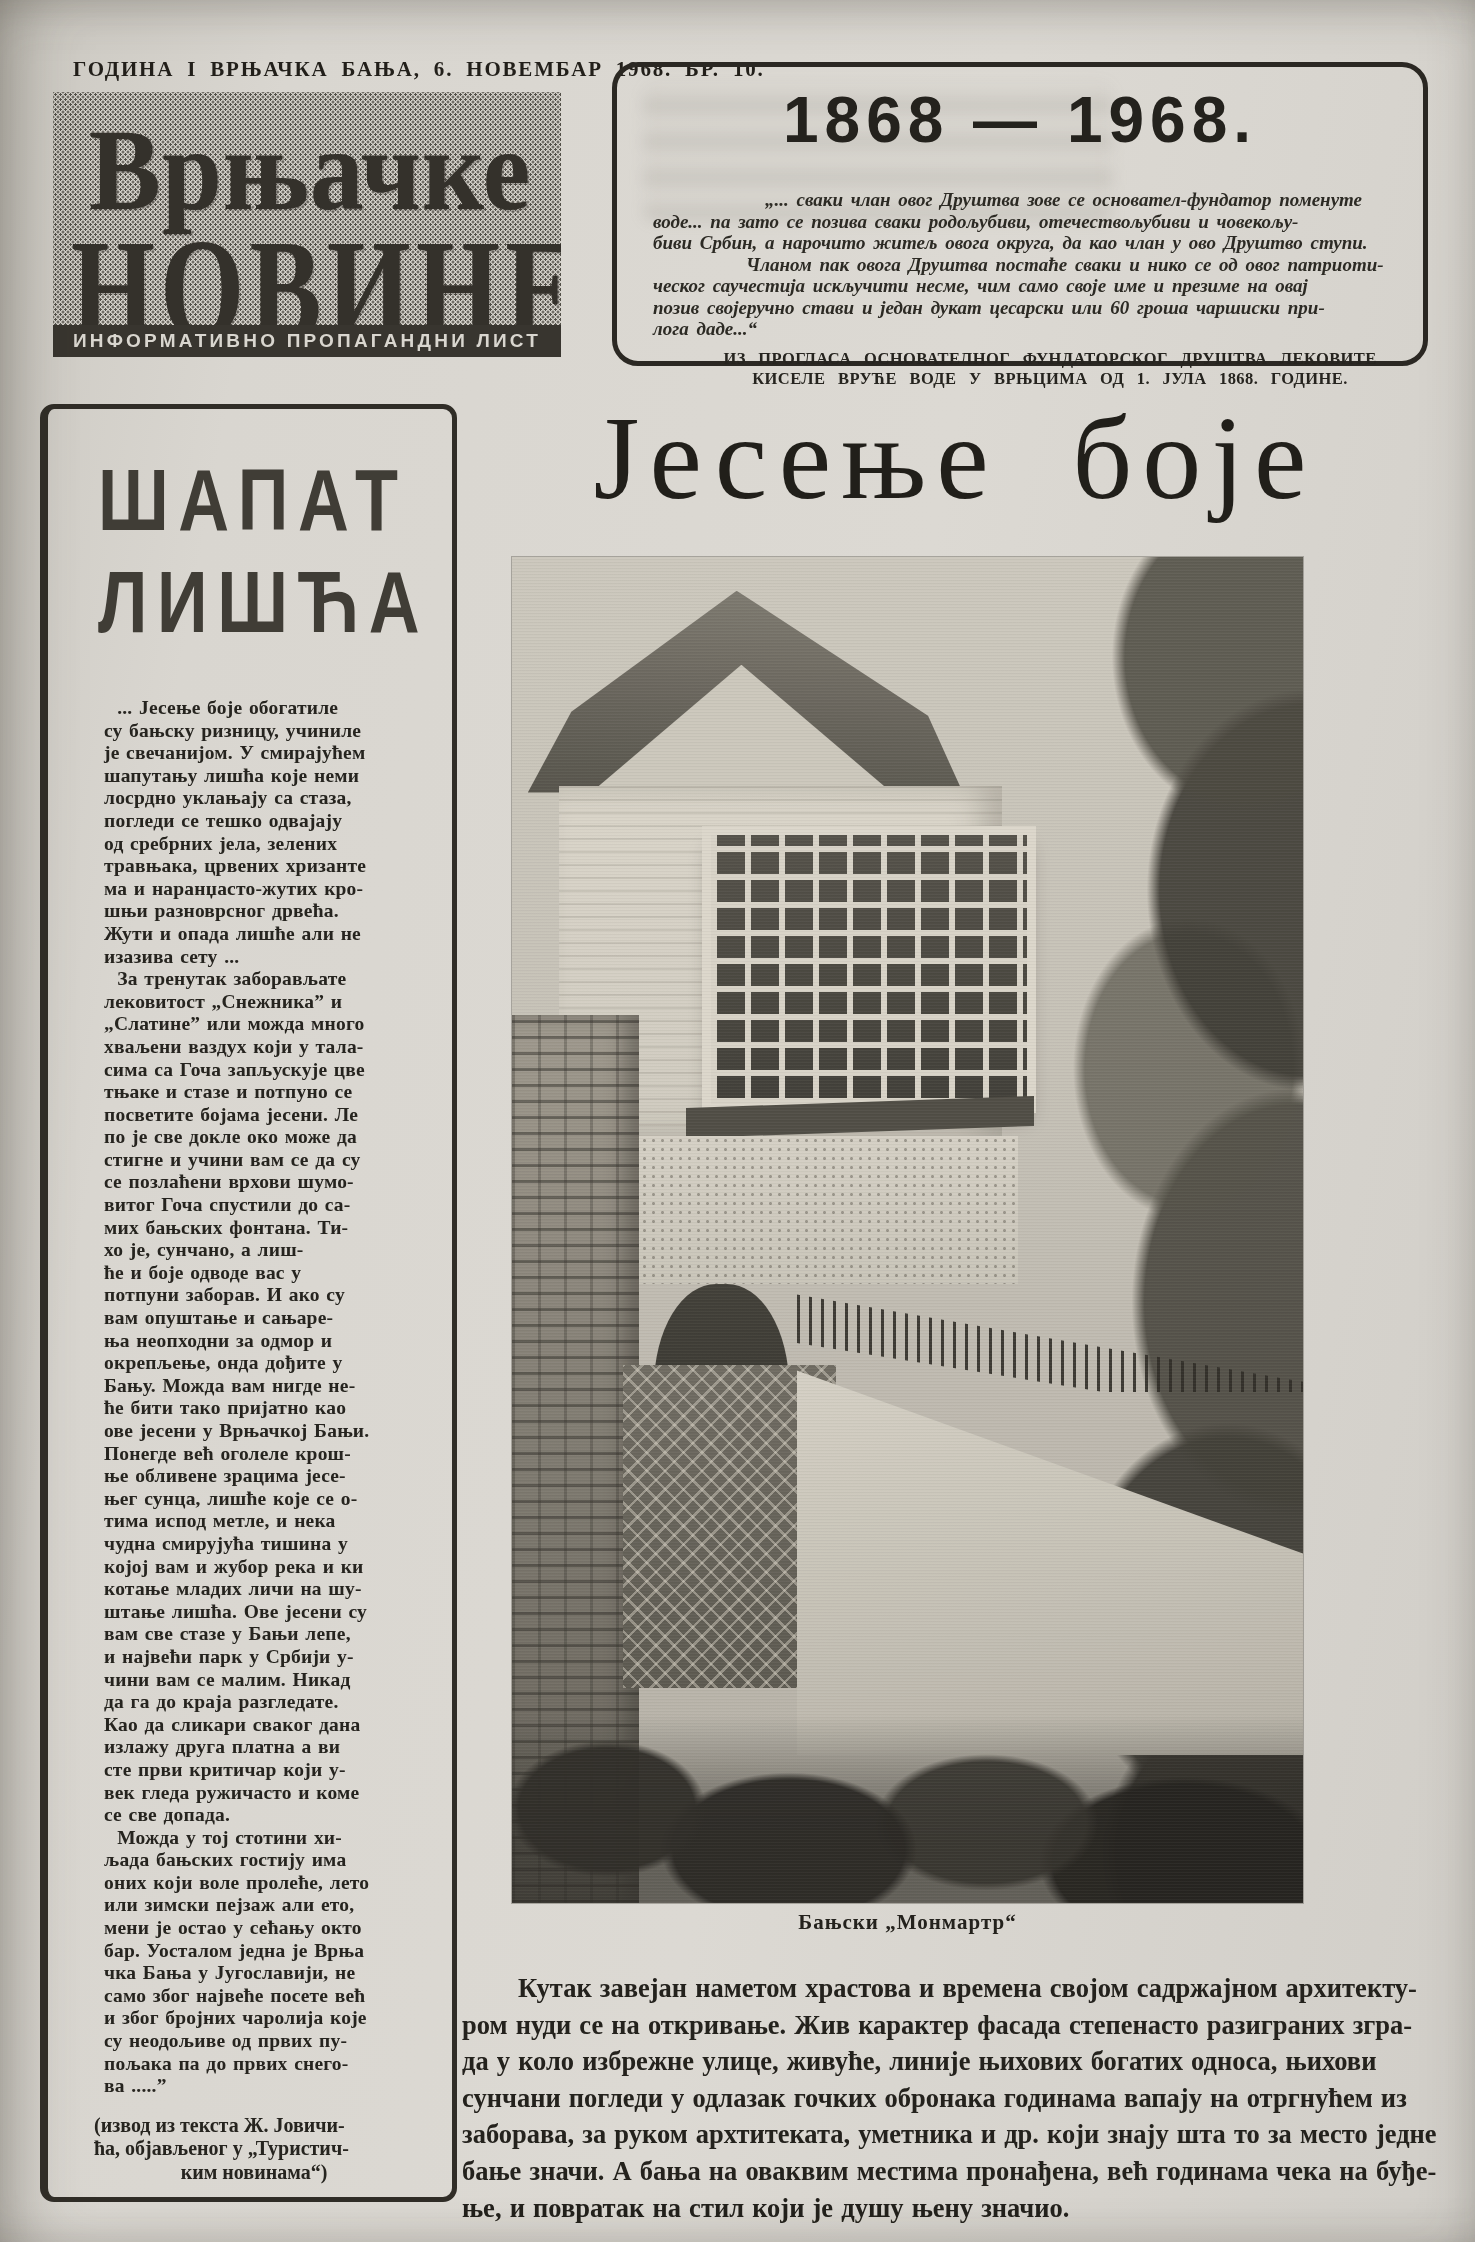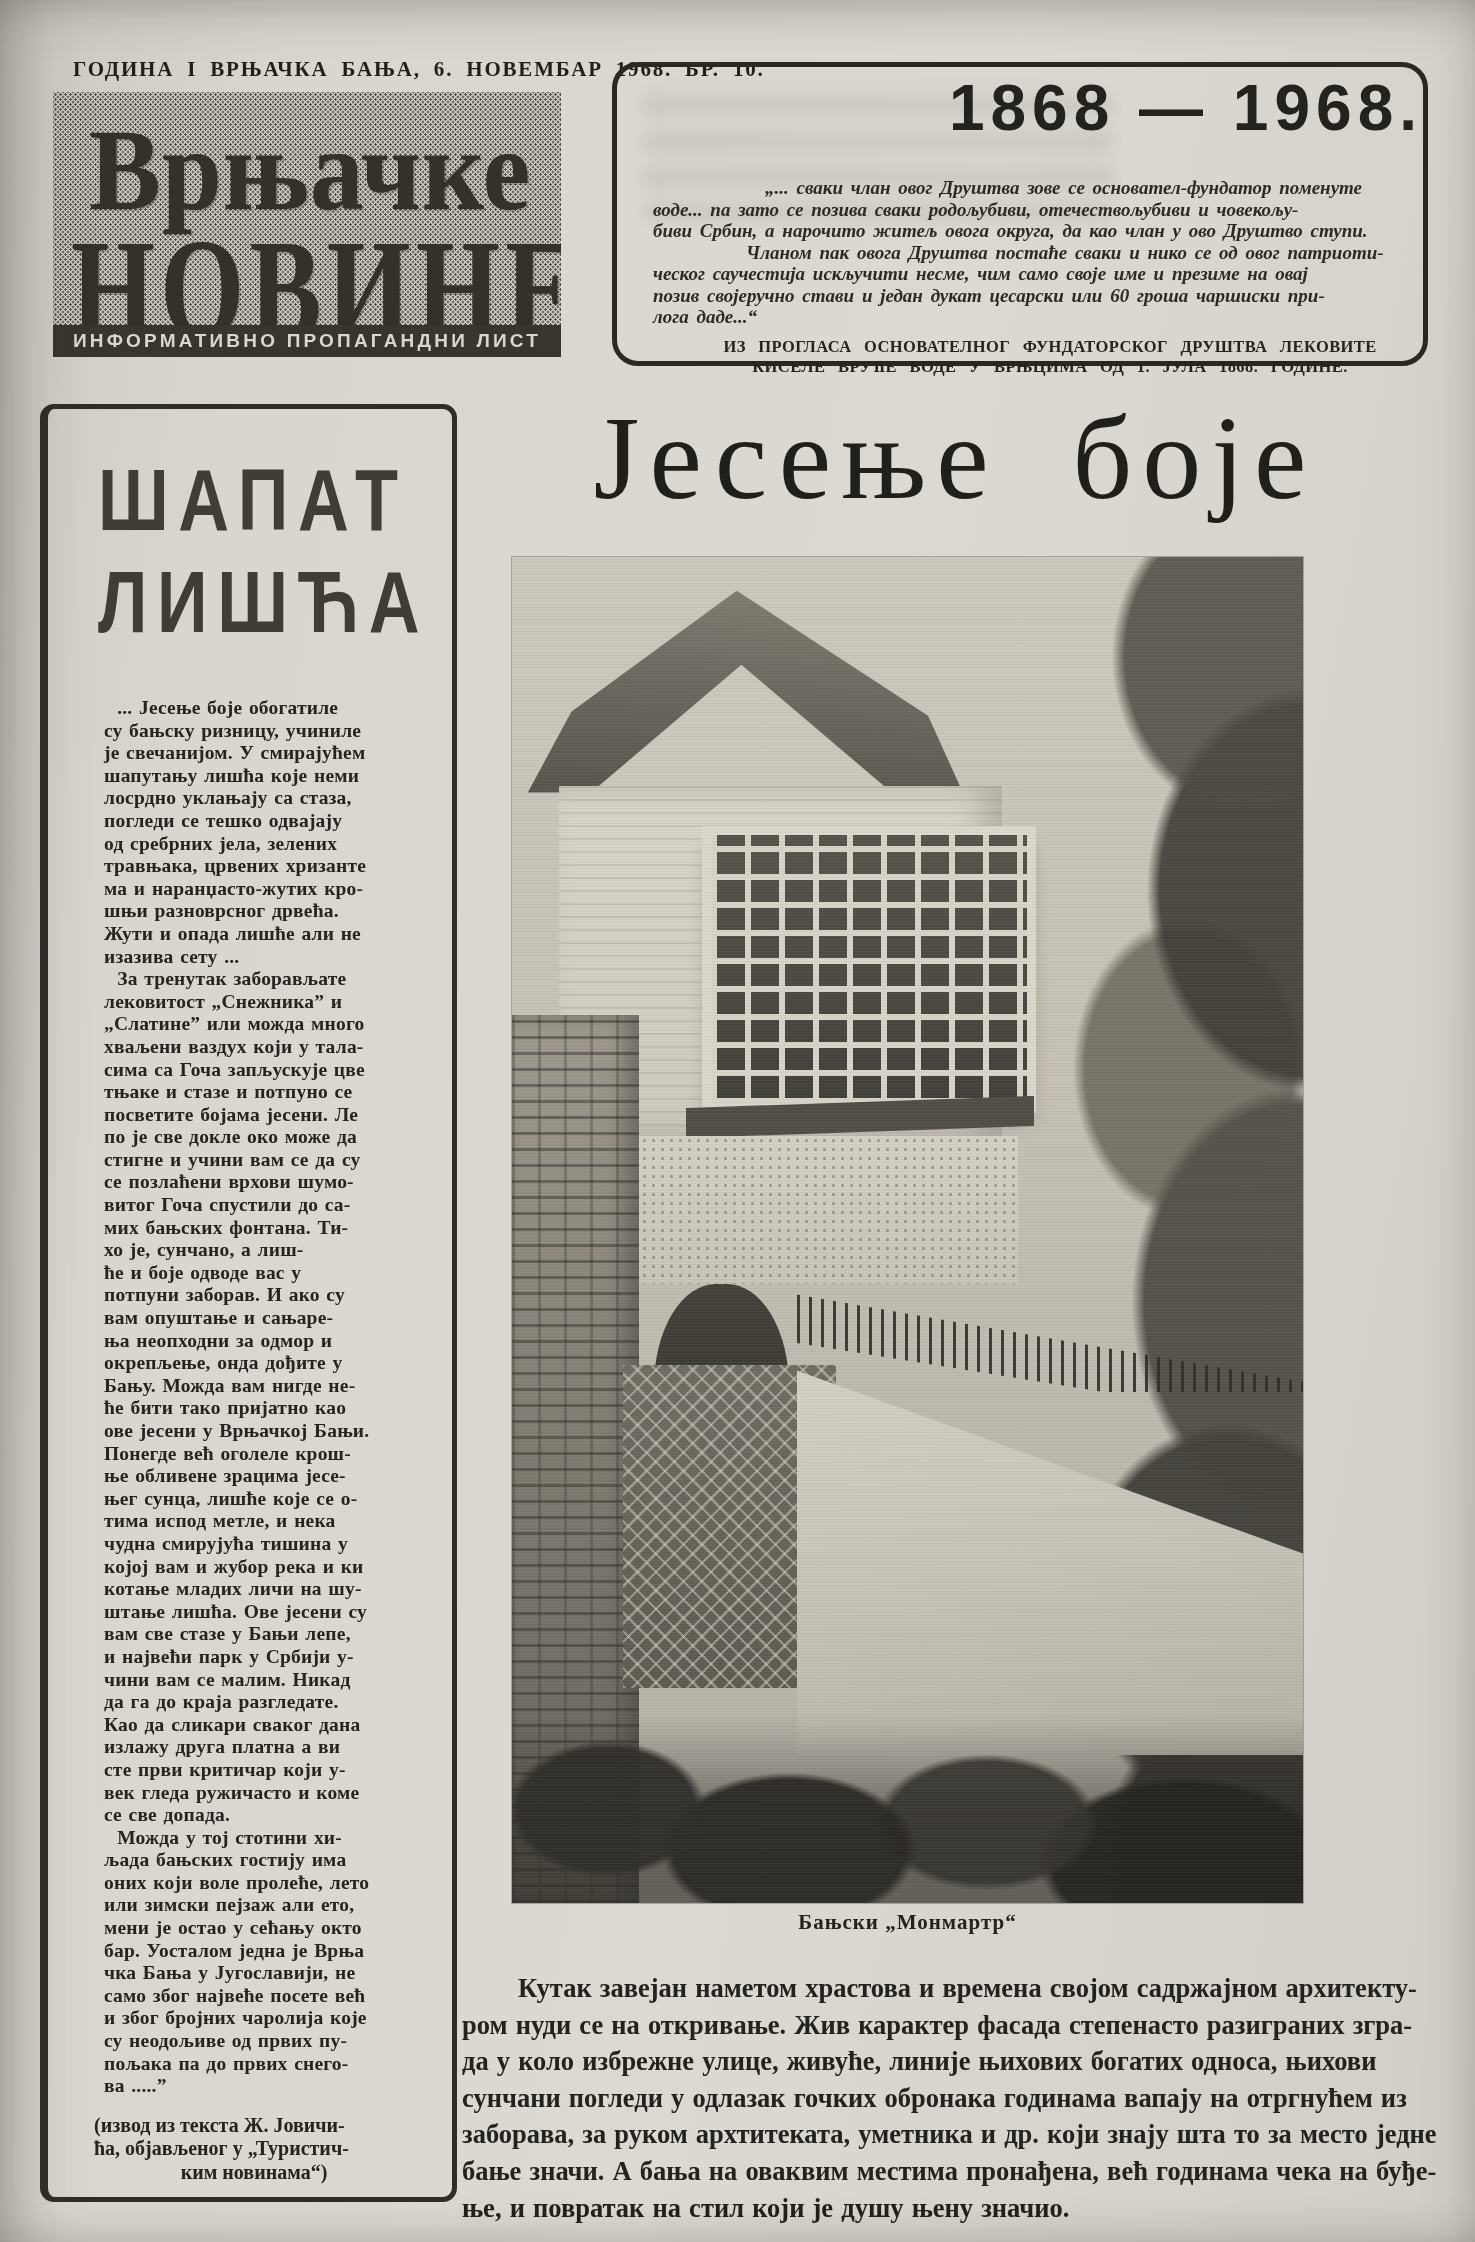--- a/index.html
+++ b/index.html
@@ -30,21 +30,21 @@
     background:#38352f; display:flex; align-items:center; justify-content:center; }
   .mh-bar span{ font-family:"Liberation Sans","DejaVu Sans",sans-serif; font-weight:700;
     font-size:19px; color:#d9d6cf; letter-spacing:3.2px; white-space:nowrap; }
 
   
   .anniv{ position:absolute; left:612px; top:62px; width:806px; height:294px;
     border:5px solid #2b2823; border-radius:26px; }
   .ghost{ position:absolute; left:26px; top:14px; width:470px; height:140px; border-radius:12px;
     background:repeating-linear-gradient(0deg, rgba(125,120,110,.17) 0 15px, rgba(125,120,110,.04) 15px 36px);
     filter:blur(7px); }
-  .anniv-heading{ position:relative; margin-top:4px; text-align:right;
+  .anniv-heading{ position:relative; margin-top:16px; text-align:center;
     font-family:"Liberation Sans","DejaVu Sans",sans-serif; font-weight:700; font-size:64px;
     letter-spacing:6px; color:#24221d; white-space:pre; }
   .anniv-quote{ position:relative; margin:32px 26px 0 36px; font-style:italic; font-weight:700;
     font-size:19px; line-height:21.5px; white-space:pre; text-indent:112px;
     word-spacing:3px; color:#2c2a24; }
   .anniv-attr{ position:relative; margin:9px 12px 0 72px; text-align:center; font-weight:700;
     font-size:16.5px; line-height:20.5px; letter-spacing:.4px; word-spacing:8px;
     white-space:pre-line; color:#26241f; }
 
   

